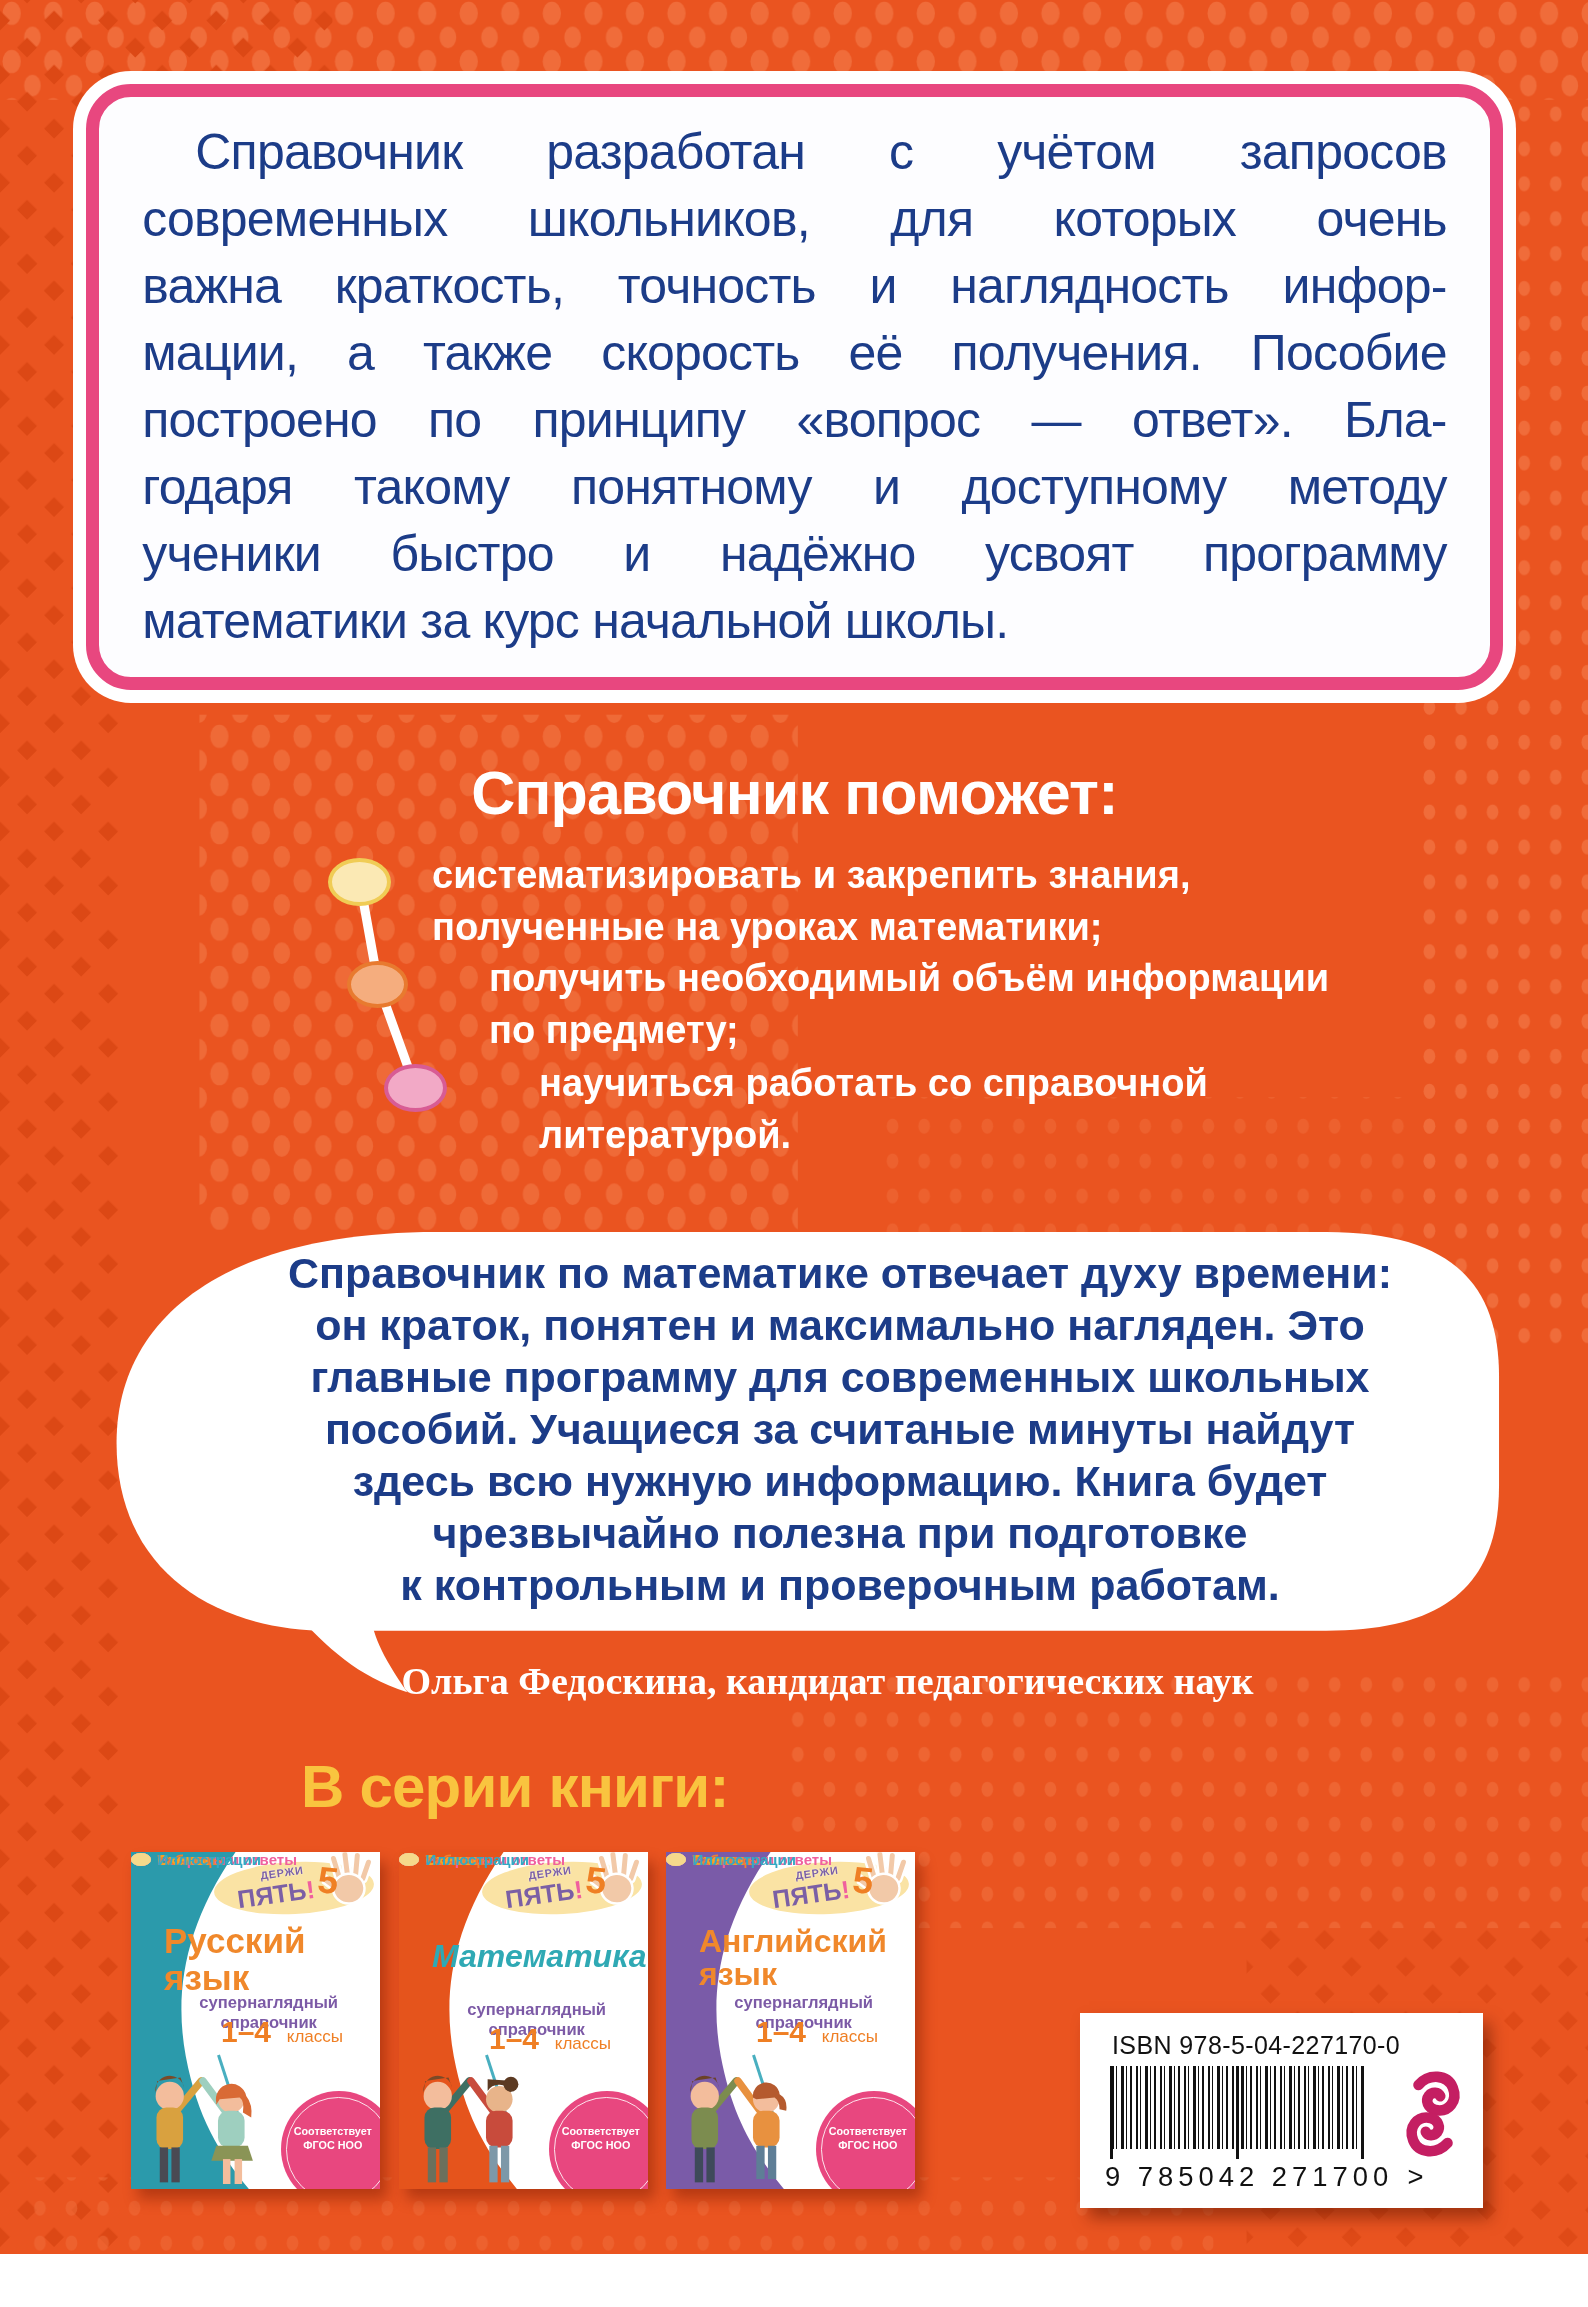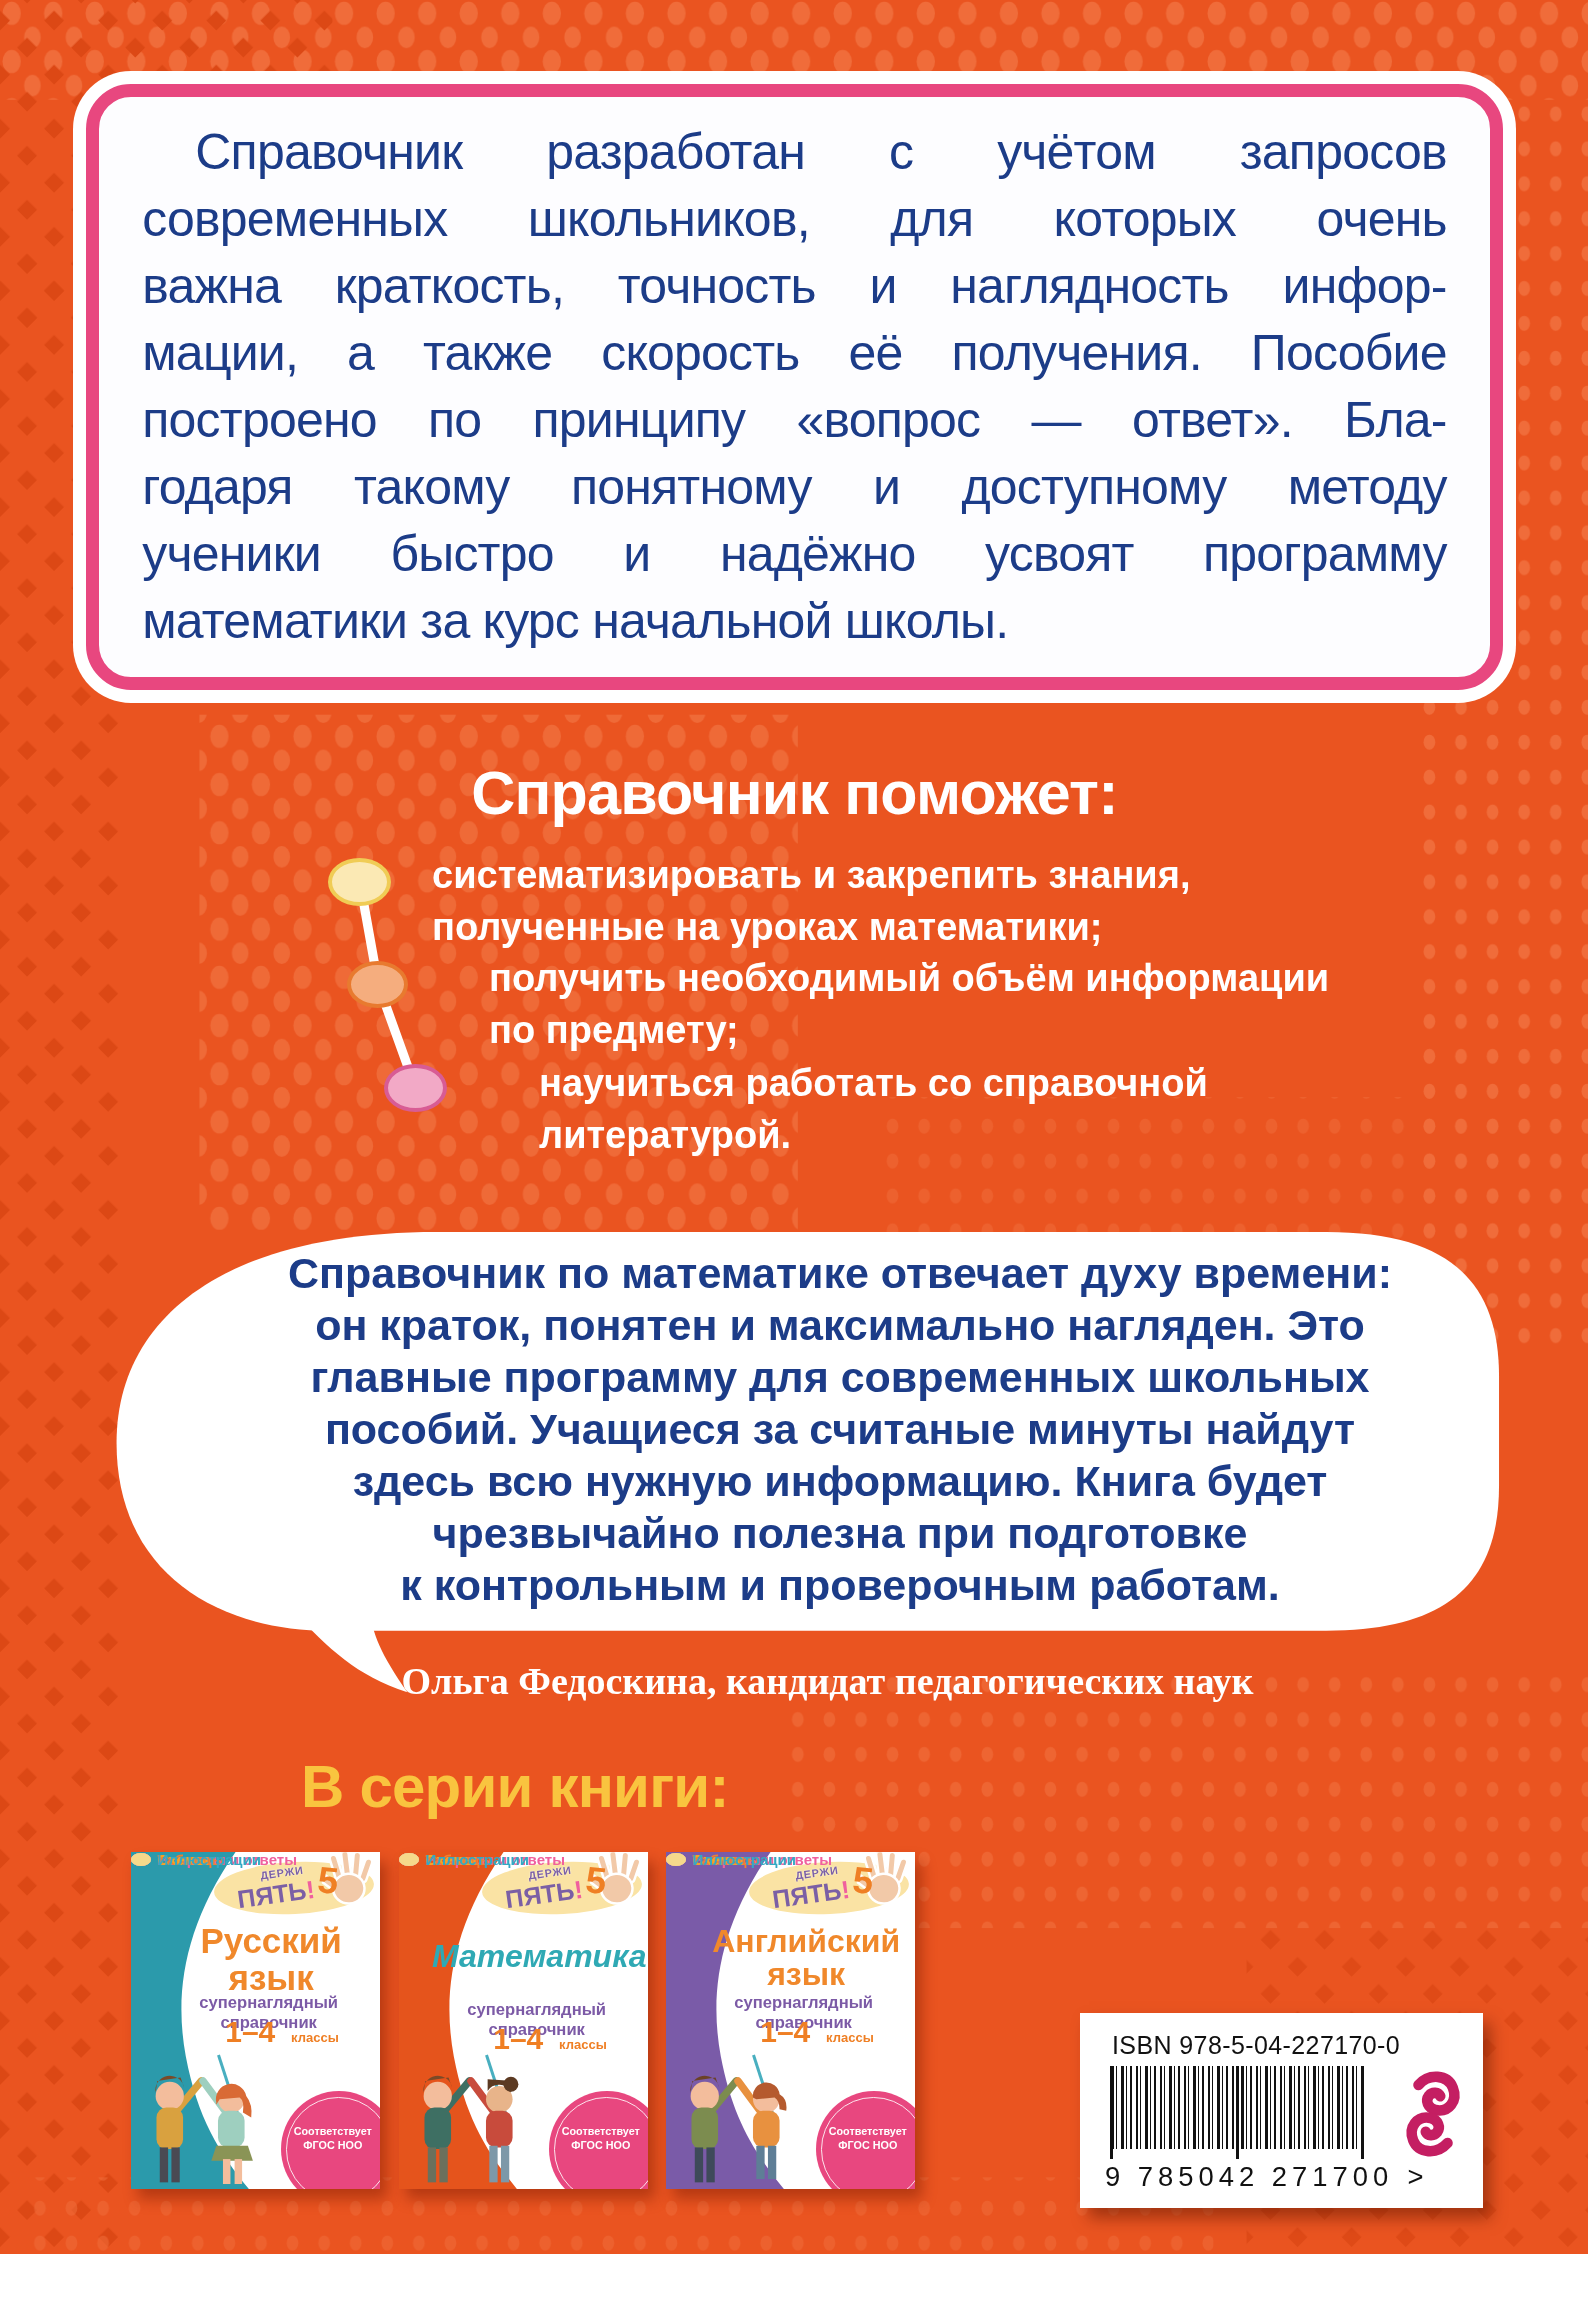--- a/index.html
+++ b/index.html
@@ -54,31 +54,31 @@
     border-radius:50%;transform:rotate(-3deg);}
   .logo-top{position:absolute;left:47px;top:4.2px;color:#7B5FA5;font-size:10.8px;font-weight:800;
     letter-spacing:0.8px;transform:rotate(-5deg);text-shadow:0 0 1.7px #fff;}
   .logo-main{position:absolute;left:23px;top:16.6px;color:#7B5FA5;font-size:25px;font-weight:800;
     transform:rotate(-5deg);}
   .logo-exclaim{color:#F0609E;}
   .logo-five{position:absolute;right:35px;top:0px;color:#EF7F24;font-size:37px;font-weight:800;
     transform:rotate(9deg);z-index:2;}
   .hand-svg{position:absolute;right:-3.3px;top:-6.6px;z-index:1;}
 
-  .cover-title{position:absolute;left:33px;right:1.7px;top:70px;margin:0;text-align:center;
+  .cover-title{position:absolute;left:33px;right:1.7px;top:70px;margin:0;
     font-size:35px;line-height:37px;font-weight:800;white-space:pre-line;color:#F0882B;}
   .c2 .cover-title{top:86px;font-size:32px;color:#2FA9B4;font-style:italic;}
   .c3 .cover-title{font-size:32px;line-height:33px;top:73px;}
   .cover-subtitle{position:absolute;left:28px;right:1.7px;top:141px;text-align:center;
     color:#7C5AA6;font-size:16.6px;font-weight:700;}
   .c2 .cover-subtitle{top:148px;}
   .cover-grade{position:absolute;left:58px;right:5px;top:163px;text-align:center;color:#EF7F24;}
   .c2 .cover-grade{top:170px;}
   .grade-num{font-size:30px;font-weight:800;}
-  .grade-label{font-size:13px;font-weight:700;margin-left:12px;}
+  .grade-label{font-size:17px;font-weight:400;margin-left:12px;}
 
   .feat-connector{position:absolute;width:2.5px;height:61px;background:#49AFC0;
     left:86px;top:203px;transform:rotate(-18deg);transform-origin:top center;}
   .feat-row{position:absolute;display:flex;align-items:center;gap:6.6px;height:15px;}
   .feat-row:nth-of-type(1){left:70px;top:198px;}
   .feat-row:nth-of-type(2){left:80px;top:214px;}
   .feat-row:nth-of-type(3){left:91px;top:231px;}
   .feat-row:nth-of-type(4){left:105px;top:248px;}
   .feat-marker{width:20px;height:13.3px;border-radius:50%;flex:0 0 auto;}
   .m1{background:#7FC4CD;} .m2{background:#F2A0BC;} .m3{background:#F5B27E;} .m4{background:#F5D98B;}

